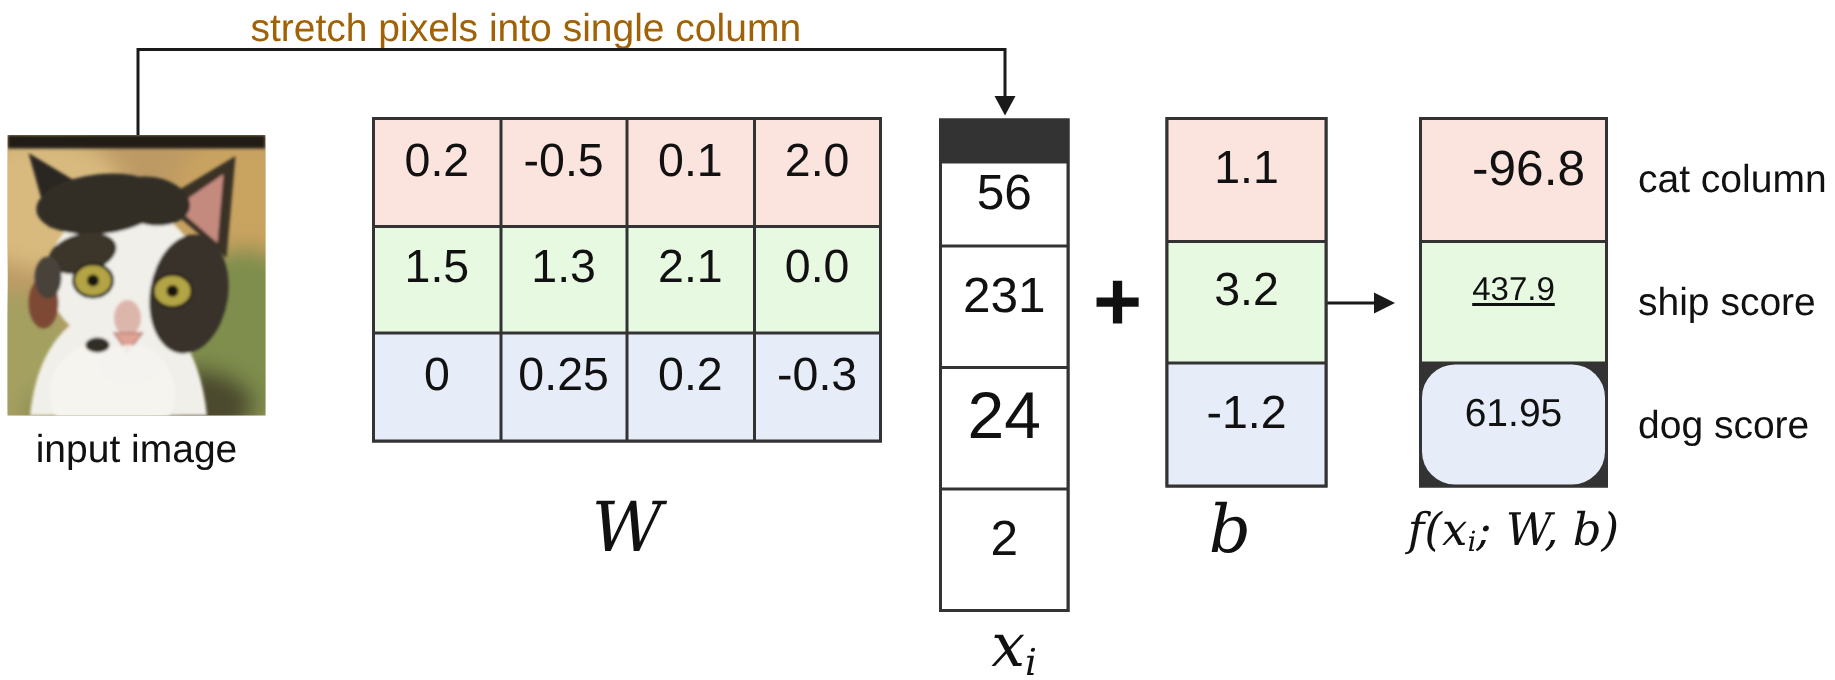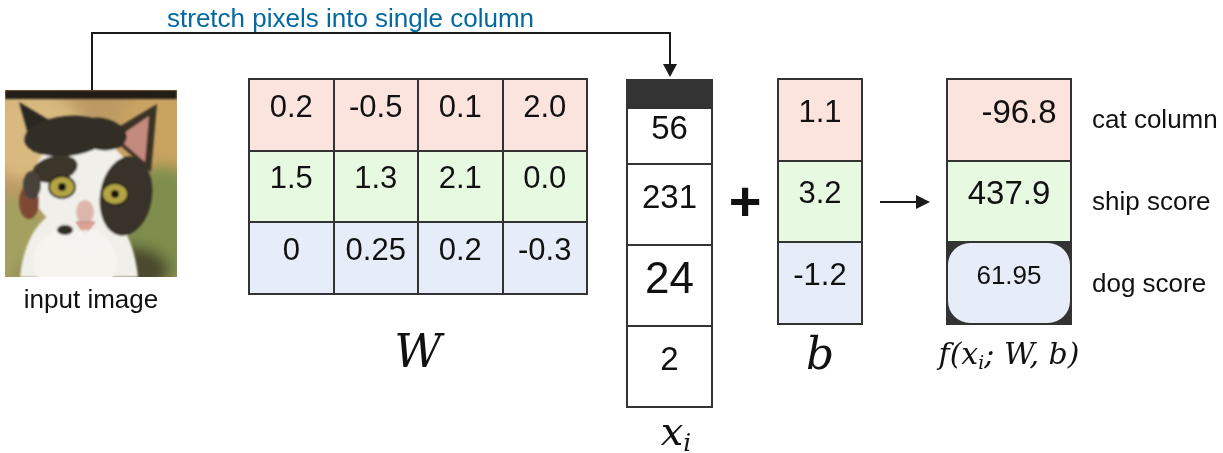--- a/index.html
+++ b/index.html
@@ -9,21 +9,21 @@
     background:#ffffff;
     font-family:"Liberation Sans", sans-serif;
     color:#111;
     overflow:hidden;
   }
   .abs{position:absolute;}
 
   
   .note{
     font-size:26px;
-    color:#0369a1;
+    color:#a16207;
     white-space:nowrap;
   }
 
   
   #flow-svg{position:absolute;left:0;top:0;pointer-events:none;}
 
   
   .caption{
     font-size:26px;
     text-align:center;
@@ -183,31 +183,31 @@
     <div class="cell c-white" style="font-size:33px;margin-top:28px;">56</div>
     <div class="cell c-white" style="font-size:33px;">231</div>
     <div class="cell c-white" style="font-size:44px;">24</div>
     <div class="cell c-white" style="font-size:33px;">2</div>
   </div>
 
   <div class="abs math" style="left:626px; top:408px; width:100px; font-size:40px;"><span>x</span><sub>i</sub></div>
 
   <div class="abs plus" style="left:723px; top:173px; width:44px;">+</div>
 
-  <div class="abs grid" style="left:777px; top:78px; width:86px; height:247px; grid-template-rows:repeat(3,1fr);">
+  <div class="abs grid" style="left:777px; top:78px; width:108px; height:247px; grid-template-rows:repeat(3,1fr);">
     <div class="cell c-pink">1.1</div>
     <div class="cell c-green">3.2</div>
     <div class="cell c-blue">-1.2</div>
   </div>
 
   <div class="abs math" style="left:777px; top:328px; width:86px; font-size:44px;">b</div>
 
   <div class="abs grid" style="left:946px; top:78px; width:126px; height:247px; grid-template-rows:repeat(3,1fr);">
     <div class="cell c-pink" style="font-size:33px;padding-left:20px;">-96.8</div>
-    <div class="cell c-green" style="font-size:33px;">437.9</div>
+    <div class="cell c-green" style="font-size:22px;text-decoration:underline;">437.9</div>
     <div class="cell c-blue" style="font-size:26px;border-radius:22px;">61.95</div>
   </div>
 
   <div class="abs math" style="left:926px; top:336px; width:166px; font-size:30px;"><span>f(x</span><sub>i</sub><span>; W, b)</span></div>
 
   <div class="abs score-col" style="left:1092px; top:78px;">
     <div class="score-label">cat column</div>
     <div class="score-label">ship score</div>
     <div class="score-label">dog score</div>
   </div>

